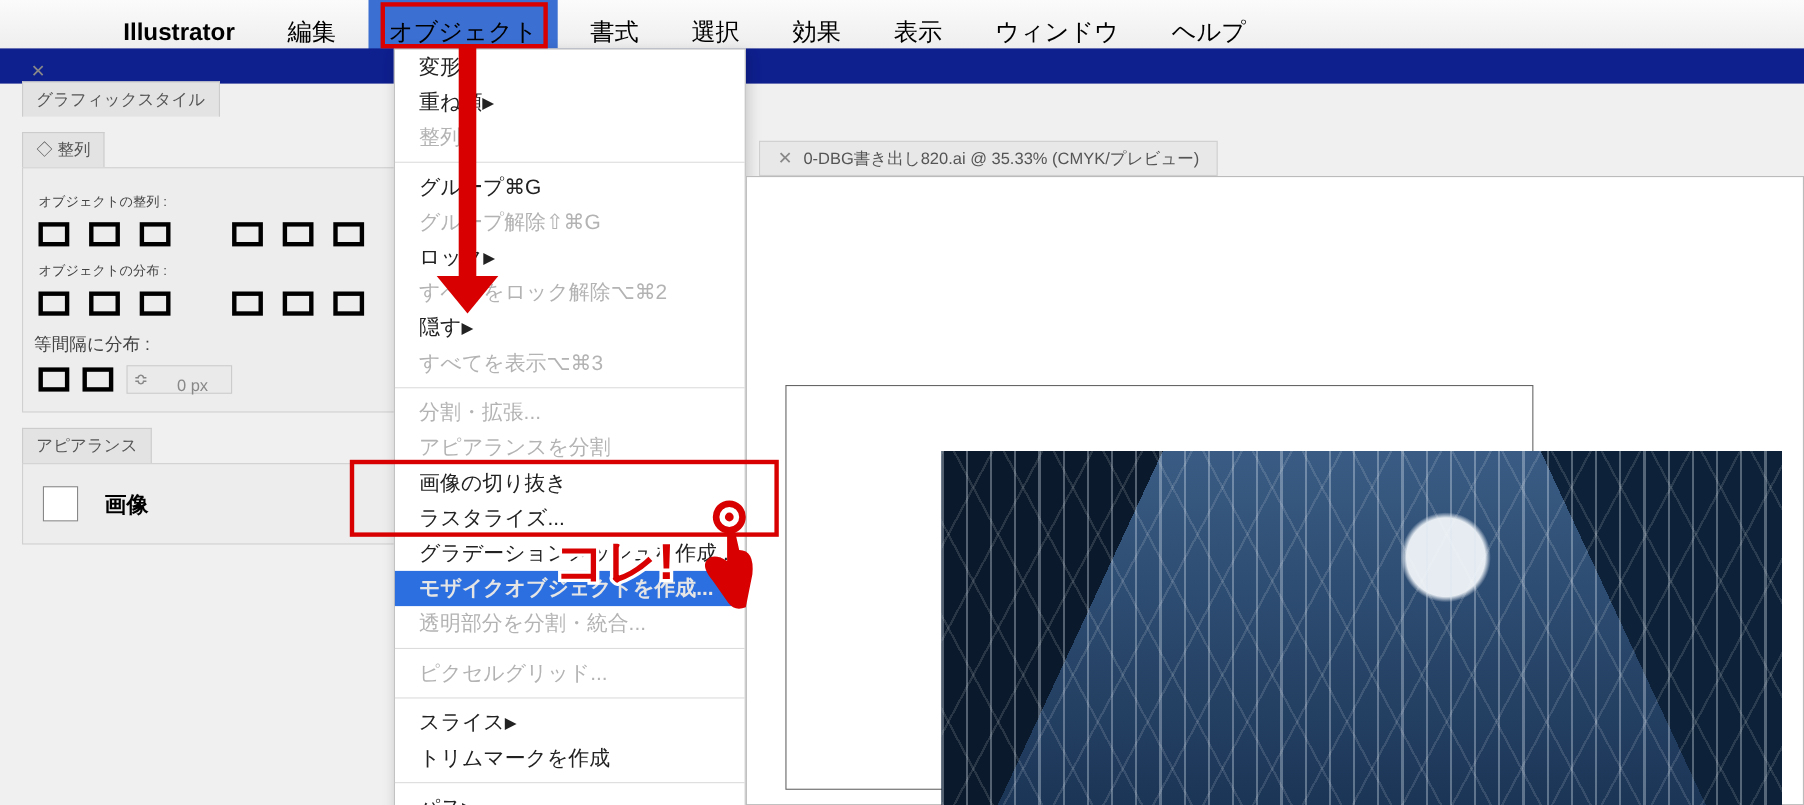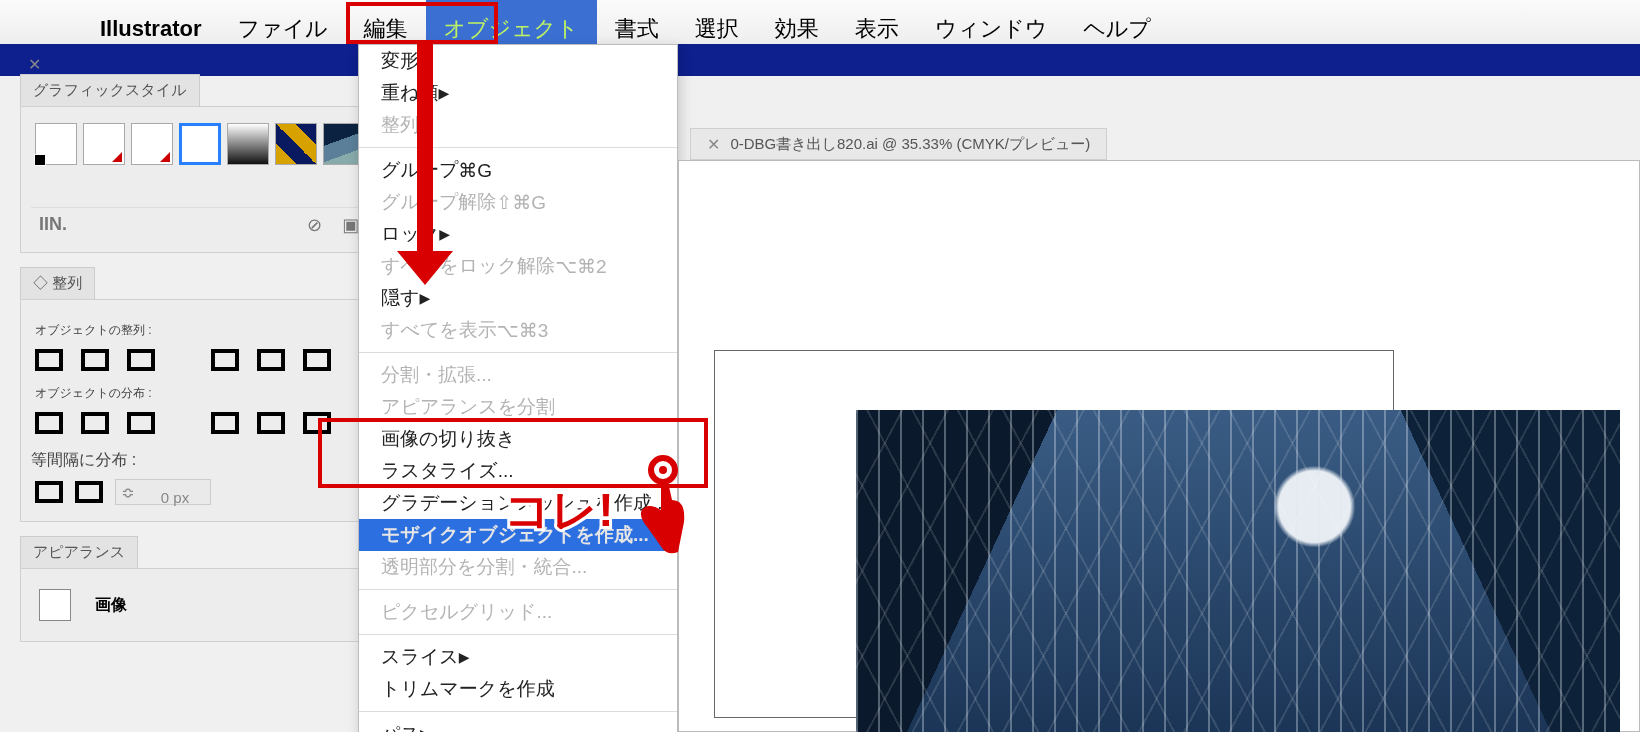--- a/index.html
+++ b/index.html
@@ -1,22 +1,22 @@
 <!DOCTYPE html>
 <html><head>
 <meta charset="utf-8">
 <style>
   * { box-sizing: border-box; margin: 0; padding: 0; font-family: "Hiragino Sans", "Meiryo", sans-serif; }
   body { background: #f0f0f0; width: 1640px; height: 732px; overflow: hidden; position: relative; }
 
-  .menubar { height: 59px; background: linear-gradient(#fbfbfb,#eaeaea); border-bottom: 1px solid #bdbdbd; display: flex; align-items: center; padding-left: 36px; font-size: 22px; gap: 0; }
+  .menubar { height: 59px; background: linear-gradient(#fbfbfb,#eaeaea); border-bottom: 1px solid #bdbdbd; display: flex; align-items: center; padding-left: 36px; font-size: 22px; gap: 12px; }
   .menubar .apple { width: 46px; text-align: center; font-size: 24px; color: #333; }
   .menubar .app { font-weight: 700; padding: 0 18px; height: 100%; display: flex; align-items: center; }
   .menubar .item { padding: 0 18px; height: 100%; display: flex; align-items: center; white-space: nowrap; }
-  .menubar .item.active { background: #3b6fd1; color: #bef264; }
+  .menubar .item.active { background: #3b6fd1; color: #000000; }
 
   .bluehdr { position: absolute; top: 44px; left: 0; right: 0; height: 32px; background: #0e1f8e; }
 
   .panel-close { position: absolute; top: 55px; left: 28px; font-size: 16px; color: #888; }
 
   .left-panel { position: absolute; top: 74px; left: 20px; width: 401px; }
   .tab { display: inline-block; padding: 6px 12px; background: #e3e3e3; border: 1px solid #ccc; border-bottom: none; font-size: 15px; color: #555; }
   .gs-body { background: #ededed; border: 1px solid #d0d0d0; padding: 10px; }
   .swatches { display: flex; gap: 6px; padding: 6px 4px 42px 4px; }
   .sw { width: 42px; height: 42px; border: 1px solid #aaa; position: relative; background: #fff; }
@@ -35,21 +35,21 @@
   .ai { width:28px; height:22px; display:inline-block; background:#000; position:relative; }
   .ai::before { content:''; position:absolute; inset:4px; background:#ededed; }
   .gap { width: 20px; }
   .dist-label { font-size:16px; color:#444; }
   .px-field { display:inline-flex; align-items:center; border:1px solid #ccc; background:#eaeaea; height:26px; }
   .px-field .link { width:24px; text-align:center; color:#888; }
   .px-field input { width:70px; border:none; background:transparent; font-size:15px; color:#888; text-align:center;margin-top:11px; }
 
   .appearance-row { display:flex; align-items:center; gap:24px; padding:10px 8px; }
   .ap-sw { width:32px; height:32px; border:1px solid #888; background:#fff; }
-  .ap-label { font-size:16px; font-weight:700; }
+  .ap-label { font-size:20px; font-weight:700; }
 
   
   .dropdown { position:absolute; top:44px; left:358px; width:320px; background:#fff; border:1px solid #bcbcbc; box-shadow: 2px 4px 12px rgba(0,0,0,.18); font-size:19px; color:#222; padding-bottom:10px; }
   .dropdown .row { display:flex; align-items:center; justify-content:flex-start; padding:3px 18px 3px 22px; white-space:nowrap; }
   .dropdown .row.disabled { color:#b3b3b3; }
   .dropdown .row.hl { background:#2b6fe0; color:#e5e5e5;font-weight:bold; }
   .dropdown .sep { height:1px; background:#dcdcdc; margin:6px 0; }
   .dropdown .arrow { font-size:14px; color:#222; }
   .dropdown .row.disabled .arrow { color:#b3b3b3; }
 
@@ -78,53 +78,35 @@
       repeating-linear-gradient(62deg, rgba(255,255,255,.12) 0 2px, transparent 2px 40px),
       repeating-linear-gradient(90deg, rgba(220,230,240,.35) 0 2px, transparent 2px 22px);
   }
 </style>
 </head>
 <body>
 
 <div class="menubar">
   <span class="apple"></span>
   <span class="app">Illustrator</span>
-  <span class="item">ファイル</span>
   <span class="item">編集</span>
   <span class="item active">オブジェクト</span>
   <span class="item">書式</span>
   <span class="item">選択</span>
   <span class="item">効果</span>
   <span class="item">表示</span>
   <span class="item">ウィンドウ</span>
   <span class="item">ヘルプ</span>
 </div>
 
 <div class="bluehdr"></div>
 <span class="panel-close">✕</span>
 
 <div class="left-panel">
   <div class="tab">グラフィックスタイル</div>
-  <div class="gs-body">
-    <div class="swatches">
-      <span class="sw badge"></span>
-      <span class="sw red"></span>
-      <span class="sw red"></span>
-      <span class="sw sel"></span>
-      <span class="sw sw-grad"></span>
-      <span class="sw sw-art1"></span>
-      <span class="sw sw-art2"></span>
-    </div>
-    <div class="panel-icons">
-      <span class="lib">IIN.</span>
-      <span>⊘</span>
-      <span>▣</span>
-      <span>🗑</span>
-    </div>
-  </div>
 
   <div class="small-tab-row">
     <div class="tab">◇ <span>整列</span></div>
   </div>
   <div class="gs-body" style="padding:10px 10px 14px;">
     <div class="section-label">オブジェクトの整列 :</div>
     <div class="align-row">
       <span class="ai"></span>
       <span class="ai"></span>
       <span class="ai"></span>

